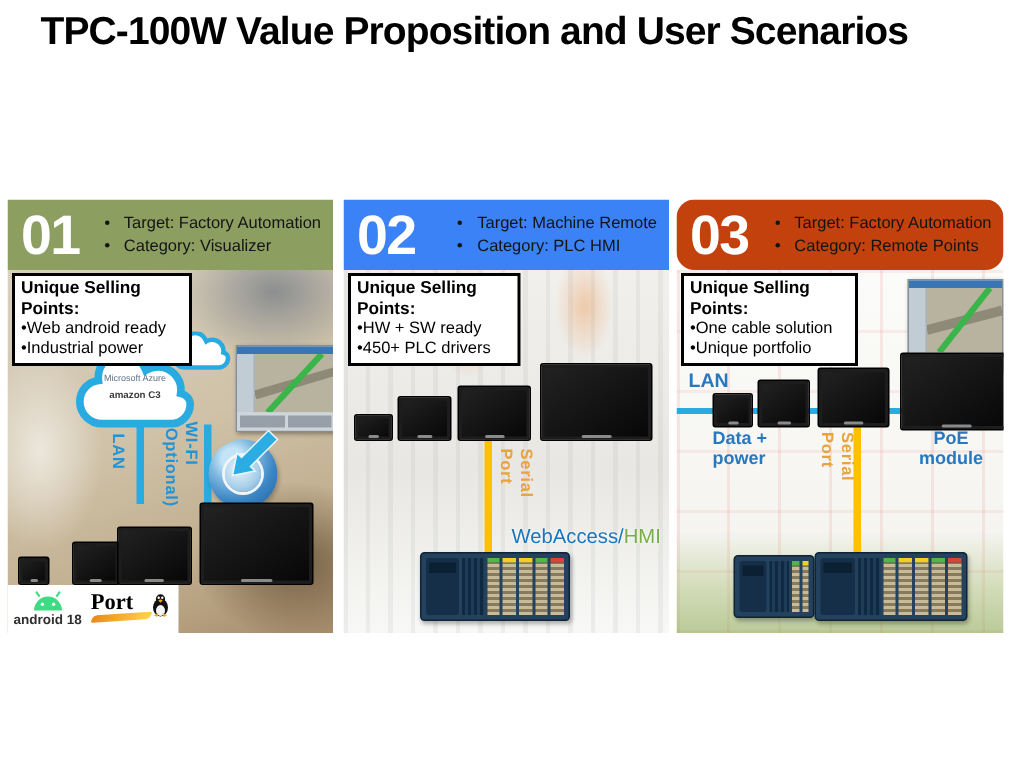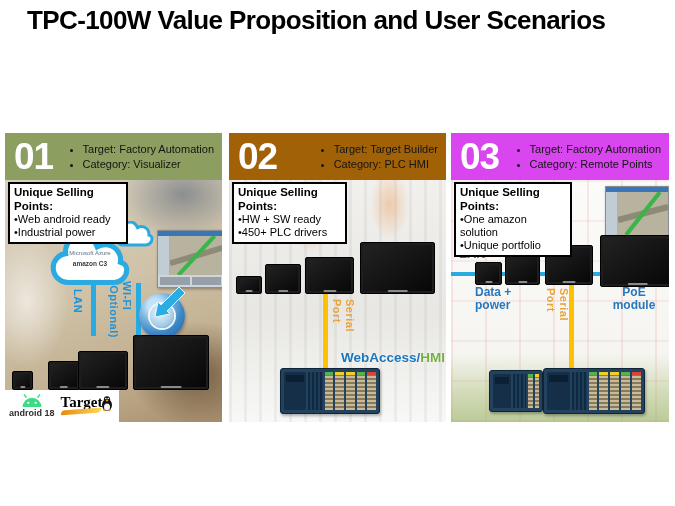--- a/index.html
+++ b/index.html
@@ -10,22 +10,22 @@
 
   .panel{position:absolute;top:133px;height:289px;overflow:hidden;}
   .p1{left:5px;width:217px;}
   .p2{left:229px;width:217px;}
   .p3{left:451px;width:218px;}
 
   
   .hdr{position:absolute;top:0;left:0;right:0;height:47px;display:flex;align-items:center;
        padding-left:9px;box-sizing:border-box;z-index:6;}
   .hdr1{background:#8C9E60;}
-  .hdr2{background:#a16207;}
-  .hdr3{background:#d946ef;}
+  .hdr2{background:#3b82f6;}
+  .hdr3{background:#c2410c;border-radius:12px;}
   .num{font-size:37px;color:#fff;line-height:44px;letter-spacing:-1px;font-weight:bold;}
   .hlist{list-style:disc;margin:0 8px 0 auto;padding-left:12px;font-size:11px;color:#141414;
          line-height:1.3;}
 
   
   .body{position:absolute;left:0;right:0;top:47px;bottom:0;z-index:0;}
   .bg1{background:
     radial-gradient(ellipse 95px 75px at 88% 80%, rgba(61,38,16,.55), transparent 70%),
     radial-gradient(ellipse 60px 95px at 10% 50%, rgba(255,255,255,.6), transparent 70%),
     radial-gradient(ellipse 85px 60px at 82% 6%, rgba(52,73,102,.45), transparent 75%),
@@ -113,21 +113,21 @@
   .android{display:flex;flex-direction:column;align-items:center;line-height:1;}
   .android .atxt{font-size:9px;font-weight:bold;color:#2f2f2f;margin-top:1px;white-space:nowrap;}
   .linux{position:relative;width:52px;height:26px;}
   .linux .ltxt{font-family:"Liberation Serif",serif;font-weight:bold;font-size:15px;color:#000;
         position:absolute;left:0;top:1px;}
   .linux .swoosh{position:absolute;left:1px;top:16px;width:38px;height:5px;border-radius:2px;
         background:linear-gradient(90deg,#e98b12,#ffd34e);transform:skewX(-30deg) rotate(-4deg);}
   .linux svg{position:absolute;right:0;top:2px;}
 
   
-  .waccess{position:absolute;font-size:13.5px;font-weight:bold;z-index:4;white-space:nowrap;
+  .waccess{position:absolute;font-size:13.5px;font-weight:normal;z-index:4;white-space:nowrap;
         text-shadow:0 0 2px #fff;}
   .wa-b{color:#1B75BC;} .wa-g{color:#76B043;}
 </style>
 </head>
 <body>
 
 <div class="slide">
   <div class="title">TPC-100W Value Proposition and User Scenarios</div>
 
   <div class="panel p1">
@@ -201,21 +201,21 @@
         <svg width="26" height="14" viewBox="0 0 26 15">
           <path d="M3 14 a10 10 0 0 1 20 0 Z" fill="#3DDC84"></path>
           <line x1="7" y1="4" x2="4.5" y2="0.5" stroke="#3DDC84" stroke-width="1.5"></line>
           <line x1="19" y1="4" x2="21.5" y2="0.5" stroke="#3DDC84" stroke-width="1.5"></line>
           <circle cx="9" cy="9.5" r="1.2" fill="#fff"></circle>
           <circle cx="17" cy="9.5" r="1.2" fill="#fff"></circle>
         </svg>
         <span class="atxt">android 18</span>
       </div>
       <div class="linux">
-        <span class="ltxt">Target</span>
+        <span class="ltxt">Port</span>
         <span class="swoosh"></span>
         <svg width="12" height="17" viewBox="0 0 12 16">
           <ellipse cx="6" cy="9.5" rx="5" ry="6" fill="#111"></ellipse>
           <ellipse cx="6" cy="11.5" rx="3" ry="3.6" fill="#f5f5f5"></ellipse>
           <circle cx="6" cy="3.8" r="3.1" fill="#111"></circle>
           <circle cx="4.8" cy="3" r="0.8" fill="#fff"></circle>
           <circle cx="7.2" cy="3" r="0.8" fill="#fff"></circle>
           <path d="M4.5 4.8 L6 6.3 L7.5 4.8 L6 4 Z" fill="#f6a21d"></path>
           <path d="M1.6 14.6 L4.8 13.4 L3.8 15.9 Z" fill="#f6a21d"></path>
           <path d="M10.4 14.6 L7.2 13.4 L8.2 15.9 Z" fill="#f6a21d"></path>
@@ -223,21 +223,21 @@
       </div>
     </div>
   </div>
 
   <div class="panel p2">
     <div class="body bg2"></div>
 
     <div class="hdr hdr2">
       <span class="num">02</span>
       <ul class="hlist">
-        <li>Target: Target Builder</li>
+        <li>Target: Machine Remote</li>
         <li>Category: PLC HMI</li>
       </ul>
     </div>
 
     <div class="usp w2">
       <div class="usp-t">Unique Selling Points:</div>
       <div class="usp-i">•HW + SW ready</div>
       <div class="usp-i">•450+ PLC drivers</div>
     </div>
 
@@ -272,21 +272,21 @@
     <div class="hdr hdr3">
       <span class="num">03</span>
       <ul class="hlist">
         <li>Target: Factory Automation</li>
         <li>Category: Remote Points</li>
       </ul>
     </div>
 
     <div class="usp w3">
       <div class="usp-t">Unique Selling Points:</div>
-      <div class="usp-i">•One amazon solution</div>
+      <div class="usp-i">•One cable solution</div>
       <div class="usp-i">•Unique portfolio</div>
     </div>
 
     <div class="shot" style="left:154px;top:53px;width:64px;height:62px;">
       <div class="shot-tb"></div>
       <div class="shot-bd">
         <div class="shot-sd"></div>
         <div class="shot-map">
           <svg width="100%" height="100%" viewBox="0 0 50 40" preserveAspectRatio="none">
             <path d="M0 26 L50 14" stroke="#8e8a78" stroke-width="6" fill="none"></path>

